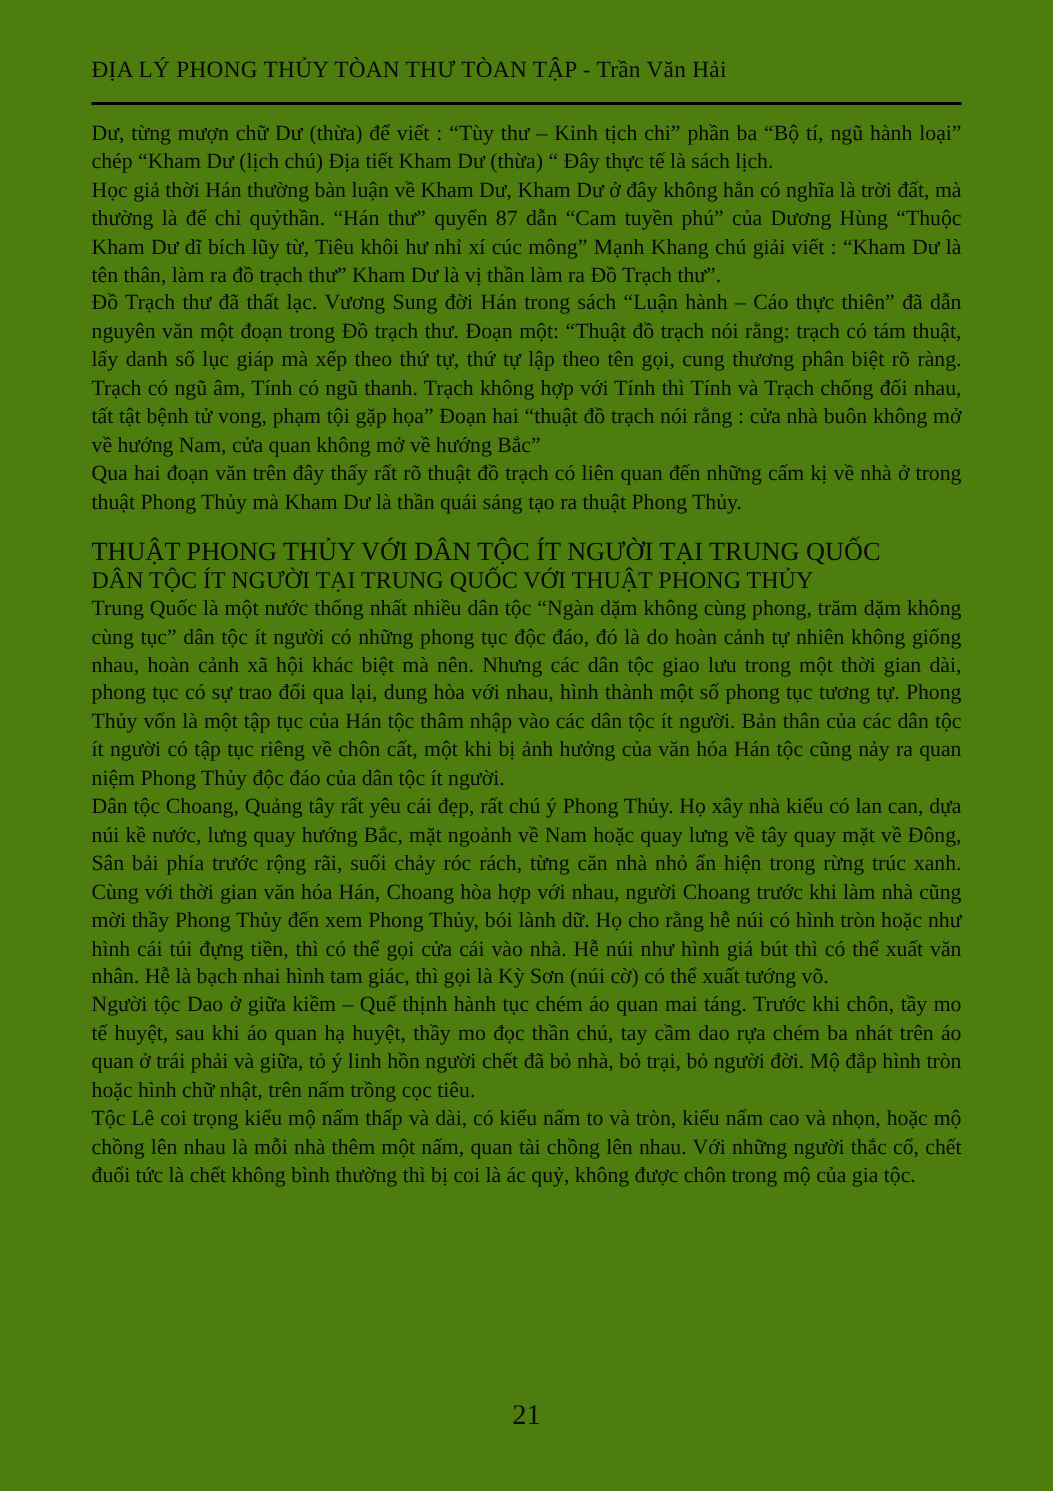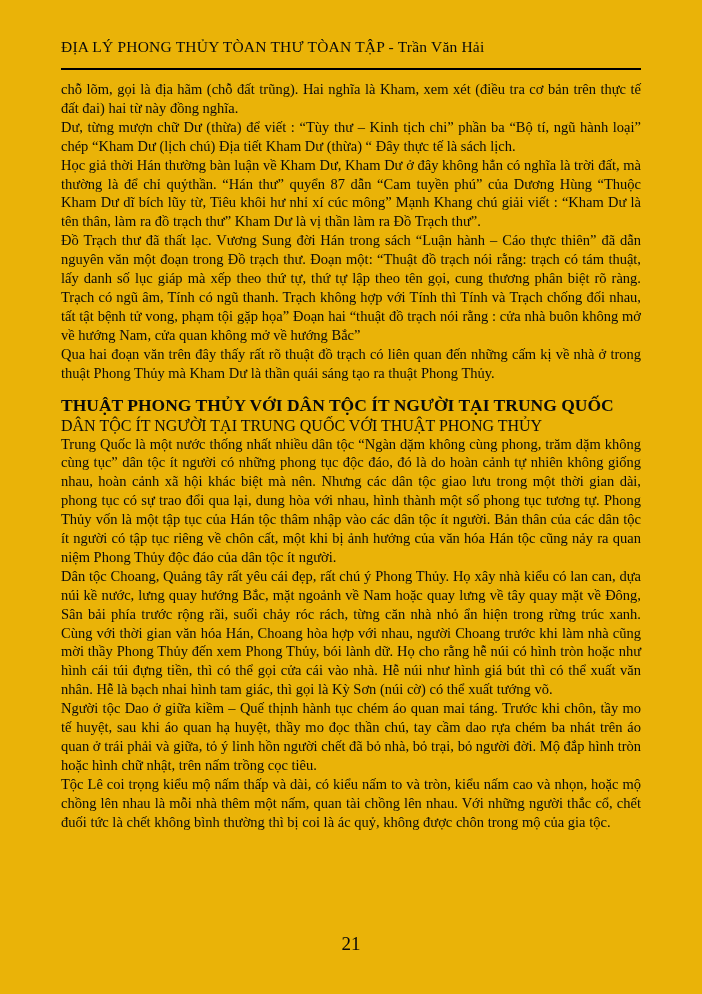--- a/index.html
+++ b/index.html
@@ -5,21 +5,21 @@
   html, body {
     margin: 0;
     padding: 0;
     background: #ffffff;
   }
   .page {
     position: relative;
     width: 702px;
     height: 994px;
     margin: 0 auto;
-    background: #eab308;
+    background: #4d7c0f;
     box-sizing: border-box;
     padding: 38px 61px 0 61px;
     font-family: "Liberation Serif", "DejaVu Serif", serif;
     color: #0a0a0a;
     overflow: hidden;
   }
   .header-title {
     font-size: 15.5px;
     line-height: 18px;
     letter-spacing: 0.2px;
@@ -35,21 +35,21 @@
     line-height: 18.9px;
     text-align: justify;
   }
   p.para {
     margin: 0;
     padding: 0;
   }
   .section-heading {
     font-size: 17.5px;
     line-height: 21px;
-    font-weight: bold;
+    font-weight: normal;
     margin: 12px 0 0 0;
     text-align: left;
     white-space: nowrap;
   }
   .section-subheading {
     font-size: 16px;
     line-height: 19px;
     font-weight: normal;
     margin: 0 0 0 0;
     text-align: left;
@@ -68,21 +68,20 @@
 <body>
 
 <div class="page">
 
   <header>
     <div class="header-title">ĐỊA LÝ PHONG THỦY TÒAN THƯ  TÒAN TẬP -  Trần Văn Hải</div>
     <div class="header-rule"></div>
   </header>
 
   <main class="body-text">
-    <p class="para">chỗ lõm, gọi là địa hãm (chỗ đất trũng). Hai nghĩa là Kham, xem xét (điều tra cơ bản trên thực tế đất đai) hai từ này đồng nghĩa.</p>
     <p class="para">Dư, từng mượn chữ Dư (thừa) để viết : “Tùy thư – Kinh tịch chi” phần ba “Bộ tí, ngũ hành loại” chép “Kham Dư (lịch chú) Địa tiết Kham Dư (thừa) “ Đây thực tế là sách lịch.</p>
     <p class="para">Học giả thời Hán thường bàn luận về Kham Dư, Kham Dư ở đây không hẳn có nghĩa là trời đất, mà thường là để chỉ quỷthần. “Hán thư” quyển 87 dẫn “Cam tuyền phú” của Dương Hùng “Thuộc Kham Dư dĩ bích lũy từ, Tiêu khôi hư nhỉ xí cúc mông” Mạnh Khang chú giải viết : “Kham Dư là tên thân, làm ra đồ trạch thư” Kham Dư là vị thần làm ra Đồ Trạch thư”.</p>
     <p class="para">Đồ Trạch thư đã thất lạc. Vương Sung đời Hán trong sách “Luận hành – Cáo thực thiên” đã dẫn nguyên văn một đoạn trong Đồ trạch thư. Đoạn một: “Thuật đồ trạch nói rằng: trạch có tám thuật, lấy danh số lục giáp mà xếp theo thứ tự, thứ tự  lập  theo tên gọi, cung thương phân biệt rõ ràng. Trạch có ngũ âm, Tính có ngũ thanh. Trạch không hợp với Tính thì Tính và Trạch chống đối nhau, tất tật bệnh tử vong, phạm tội gặp họa” Đoạn hai “thuật đồ trạch nói rằng : cửa nhà buôn không mở về hướng Nam, cửa quan không mở về hướng Bắc”</p>
     <p class="para">Qua hai đoạn văn trên đây thấy rất rõ thuật đồ trạch có liên quan đến những cấm kị về nhà ở trong thuật Phong Thủy mà Kham Dư là thần quái sáng tạo ra thuật Phong Thủy.</p>
 
     <h1 class="section-heading">THUẬT PHONG THỦY VỚI DÂN TỘC ÍT NGƯỜI TẠI TRUNG QUỐC</h1>
     <h2 class="section-subheading">DÂN TỘC ÍT NGƯỜI TẠI TRUNG QUỐC VỚI THUẬT PHONG THỦY</h2>
 
     <p class="para">Trung Quốc là một nước thống nhất nhiều dân tộc “Ngàn dặm không cùng phong, trăm dặm không cùng tục” dân tộc ít người có những phong tục độc đáo, đó là do hoàn cảnh tự nhiên không giống nhau, hoàn cảnh xã hội khác biệt mà nên. Nhưng các dân tộc giao lưu trong một thời gian dài, phong tục có sự trao đổi qua lại, dung hòa với nhau, hình thành một số phong tục tương tự. Phong Thủy vốn là một tập tục của Hán tộc thâm nhập vào các dân tộc ít người. Bản thân của các dân tộc ít người có tập tục riêng về chôn cất, một khi bị ảnh hưởng của văn hóa Hán tộc cũng nảy ra quan niệm Phong Thủy độc đáo của dân tộc ít người.</p>
     <p class="para">Dân tộc Choang, Quảng tây rất yêu cái đẹp, rất chú ý Phong Thủy. Họ xây nhà kiểu có lan can, dựa núi kề nước, lưng quay hướng Bắc, mặt ngoảnh về Nam hoặc quay lưng về tây quay mặt về Đông, Sân bải phía trước rộng rãi, suối chảy róc rách, từng căn nhà nhỏ ẩn hiện trong rừng trúc xanh. Cùng với thời gian văn hóa Hán, Choang hòa hợp với nhau, người Choang trước khi làm nhà cũng mời thầy Phong Thủy đến xem Phong Thủy, bói lành dữ. Họ cho rằng hễ núi có hình tròn hoặc như hình cái túi đựng tiền, thì có thể gọi cửa cái vào nhà. Hễ núi như hình giá bút thì có thể xuất văn nhân. Hễ là bạch nhai hình tam giác, thì gọi là Kỳ Sơn (núi cờ) có thể xuất tướng võ.</p>

